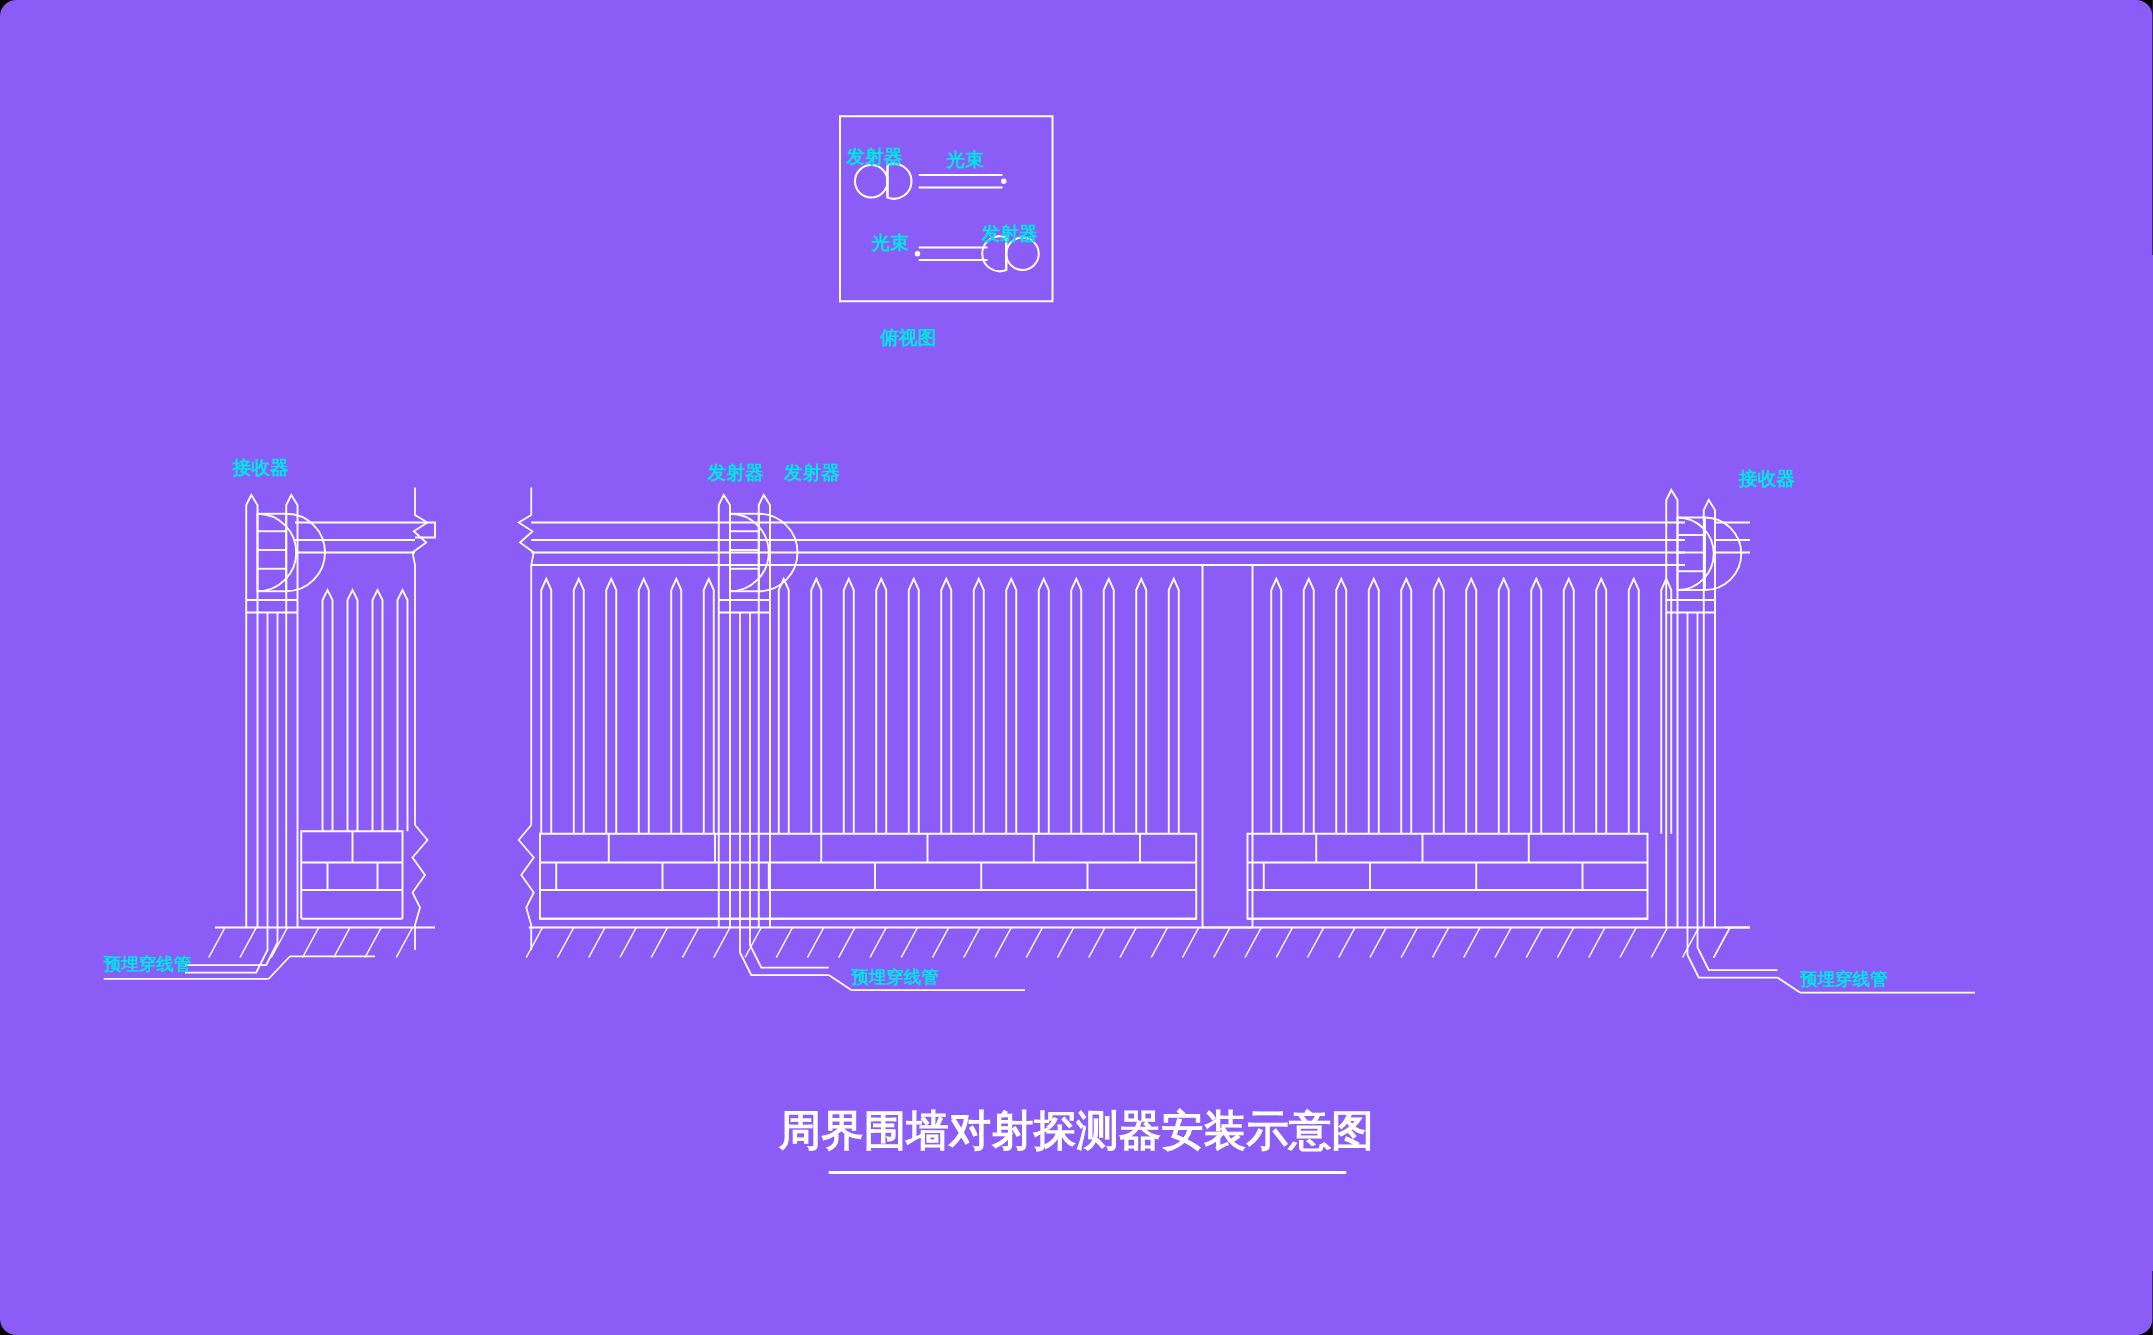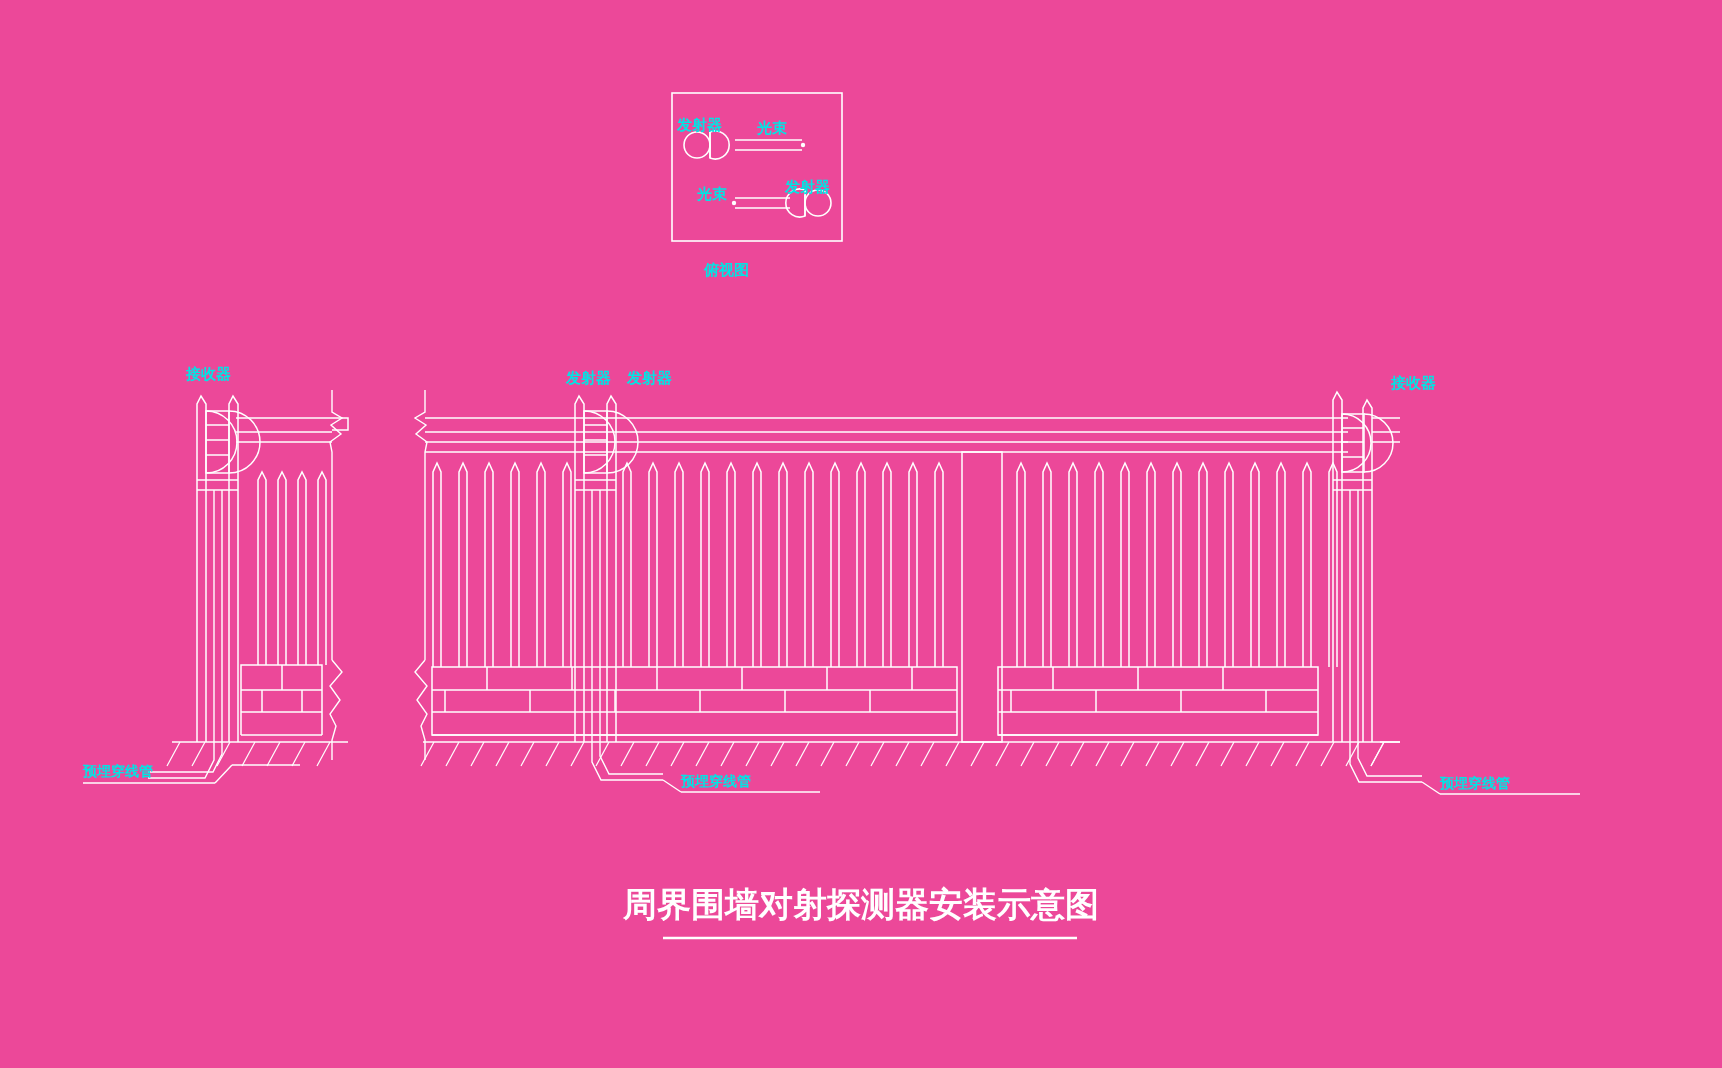--- a/index.html
+++ b/index.html
@@ -1,17 +1,17 @@
 <!DOCTYPE html>
 <html><head>
 <meta charset="utf-8">
 <style>
   html,body{margin:0;padding:0;background:#000;}
   body{width:1722px;height:1068px;overflow:hidden;font-family:"DejaVu Sans","Liberation Sans",sans-serif;}
-  #stage{position:relative;width:1722px;height:1068px;background:#ec4899;}
+  #stage{position:relative;width:1722px;height:1068px;background:#8b5cf6;border-radius:13px;}
   svg{display:block;position:absolute;top:0;left:0;}
   .lbl{fill:#00e5e5;font-family:"DejaVu Sans","Liberation Sans",sans-serif;font-weight:700;}
   .ttl{fill:#ffffff;font-family:"DejaVu Serif","Liberation Serif",serif;font-weight:700;}
   text{white-space:pre;}
 </style>
 </head>
 <body>
 
 <div id="stage">
 <svg width="1722" height="1068" viewBox="0 0 1722 1068">

